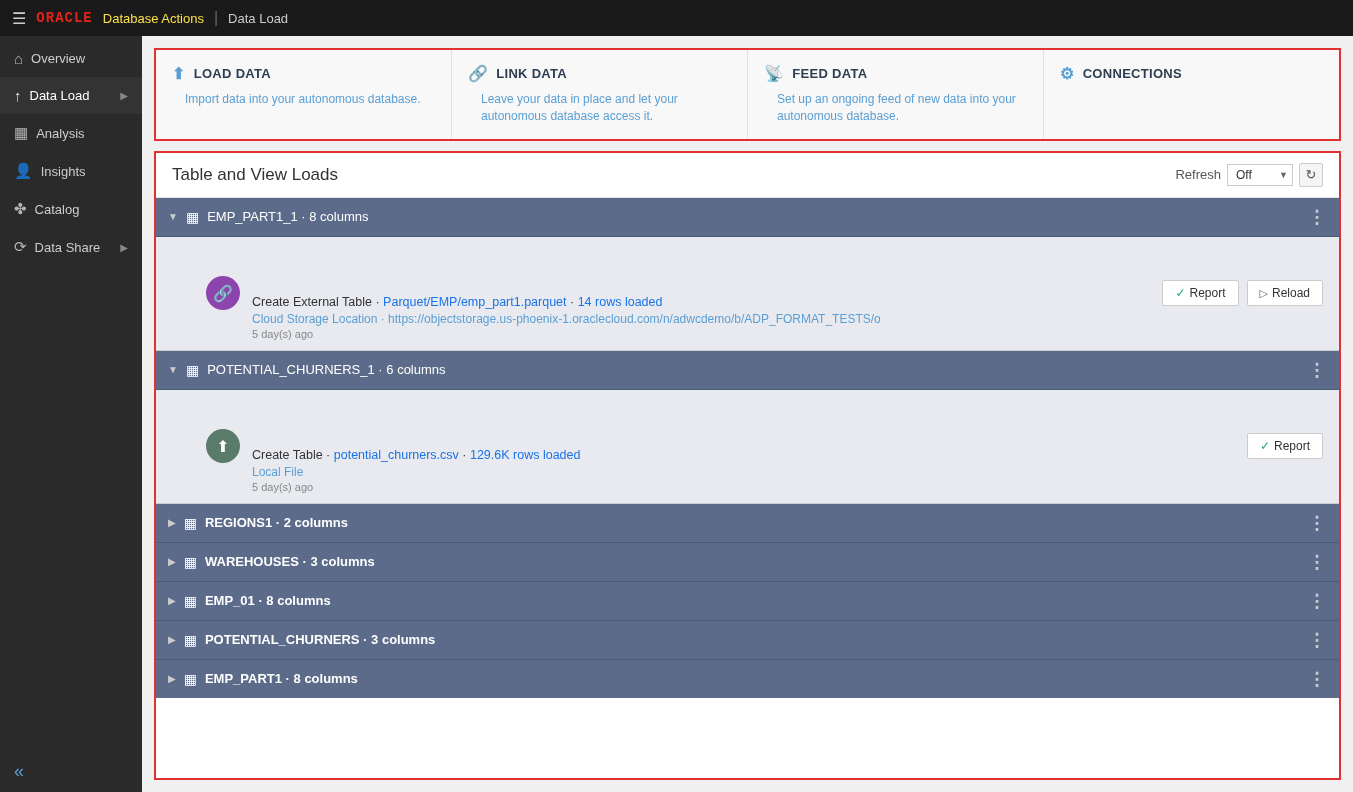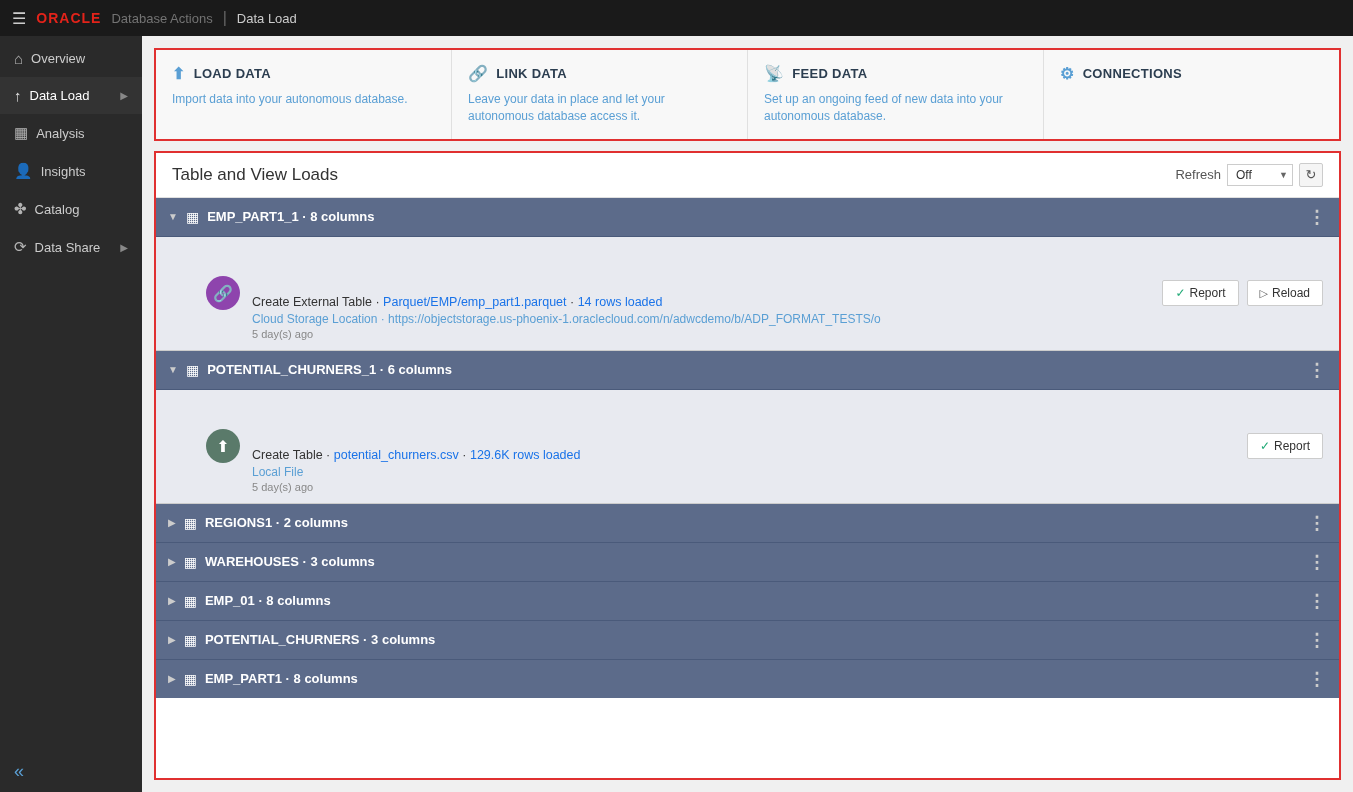--- a/index.html
+++ b/index.html
@@ -11,21 +11,21 @@
       height: 36px;
       display: flex;
       align-items: center;
       padding: 0 12px;
       gap: 10px;
       color: #fff;
     }
     .topbar .hamburger { cursor: pointer; font-size: 16px; color: #ccc; }
     .oracle-logo {
       display: flex; align-items: center; gap: 4px;
-      font-weight: bold; font-size: 13px; color: #fff; letter-spacing: 1px;
+      font-weight: bold; font-size: 13px; color: #fff; letter-spacing: 1px; font-family: Liberation Mono, monospace;
     }
     .oracle-logo .oracle-text { color: #e2231a; font-weight: 900; font-size: 14px; }
 
     
     .layout { display: flex; height: calc(792px - 36px); }
 
     
     .sidebar {
       width: 142px;
       background: #2a2a2a;
@@ -86,21 +86,21 @@
       align-items: center;
       gap: 8px;
       font-size: 13px;
       font-weight: 700;
       color: #2c3e50;
       margin-bottom: 8px;
       text-transform: uppercase;
       letter-spacing: 0.3px;
     }
     .card-title .card-icon { font-size: 16px; color: #5a9fd4; }
-    .card-desc { font-size: 12px; color: #5a9fd4; line-height: 1.4; }
+    .card-desc { font-size: 12px; color: #5a9fd4; line-height: 1.4; margin-left: 13px; }
 
     
     .table-section {
       border: 2px solid #e03030;
       background: #fff;
       display: flex;
       flex-direction: column;
       flex: 1;
     }
     .table-section-header {
@@ -169,21 +169,21 @@
       background: #5c6b8a;
       color: #fff;
       padding: 8px 12px;
       cursor: pointer;
       gap: 8px;
       font-size: 13px;
       border-bottom: 1px solid #4a5a7a;
     }
     .row-header .rh-toggle { font-size: 10px; color: #ccc; }
     .row-header .rh-icon { font-size: 14px; }
-    .row-header .rh-name { font-weight: 700; flex: 1; }
+    .row-header .rh-name { font-weight: 400; flex: 1; }
     .row-header .rh-menu { font-size: 18px; color: #ccc; cursor: pointer; font-weight: 700; letter-spacing: 1px; }
 
     .row-expanded {
       background: #e8eaf0;
       border-bottom: 1px solid #ccc;
     }
     .row-detail {
       display: flex;
       align-items: center;
       padding: 10px 16px 10px 50px;
@@ -240,21 +240,21 @@
     }
   </style>
 </head>
 <body>
 
 <div class="topbar">
   <span class="hamburger">☰</span>
   <div class="oracle-logo">
     <span class="oracle-text">ORACLE</span>
   </div>
-  <span style="color:#737373;font-size:13px;">Database Actions</span>
+  <span style="color:#fde047;font-size:13px;">Database Actions</span>
   <span style="color:#666;">|</span>
   <span style="color:#ccc;font-size:13px;">Data Load</span>
 </div>
 
 <div class="layout">
 
   <div class="sidebar">
     <div class="sidebar-item">
       <span class="si-icon">⌂</span>
       <span>Overview</span>

